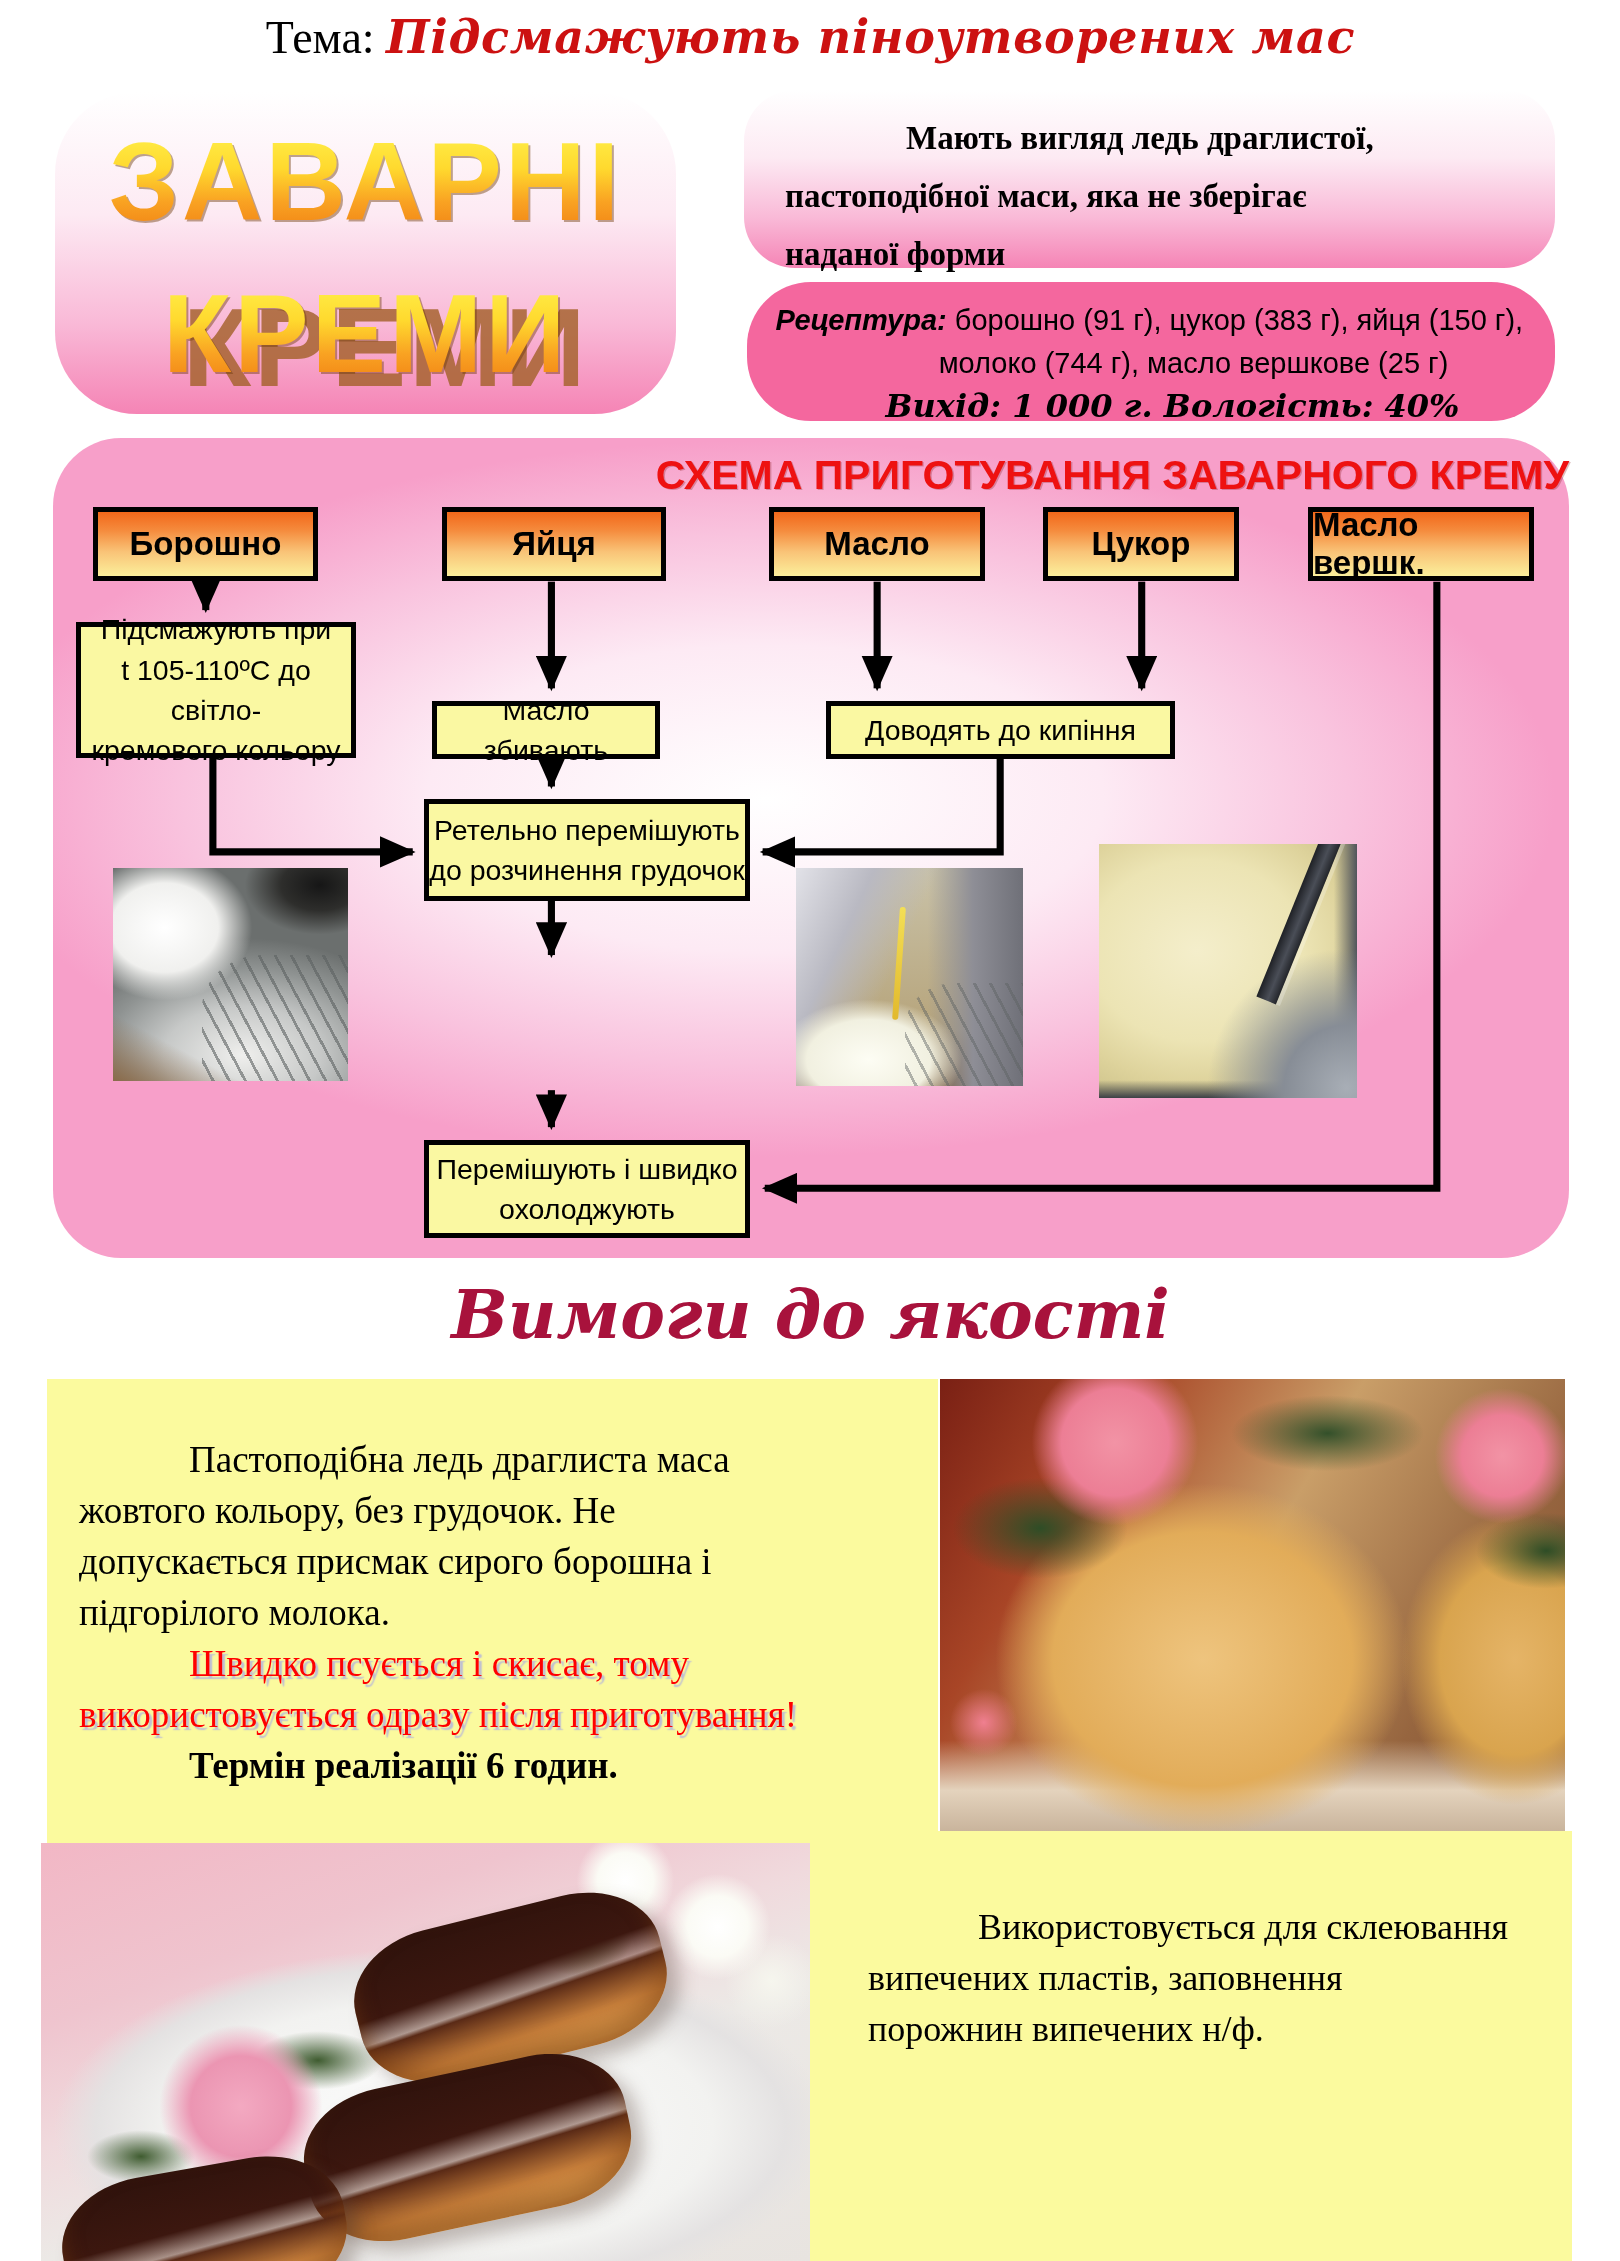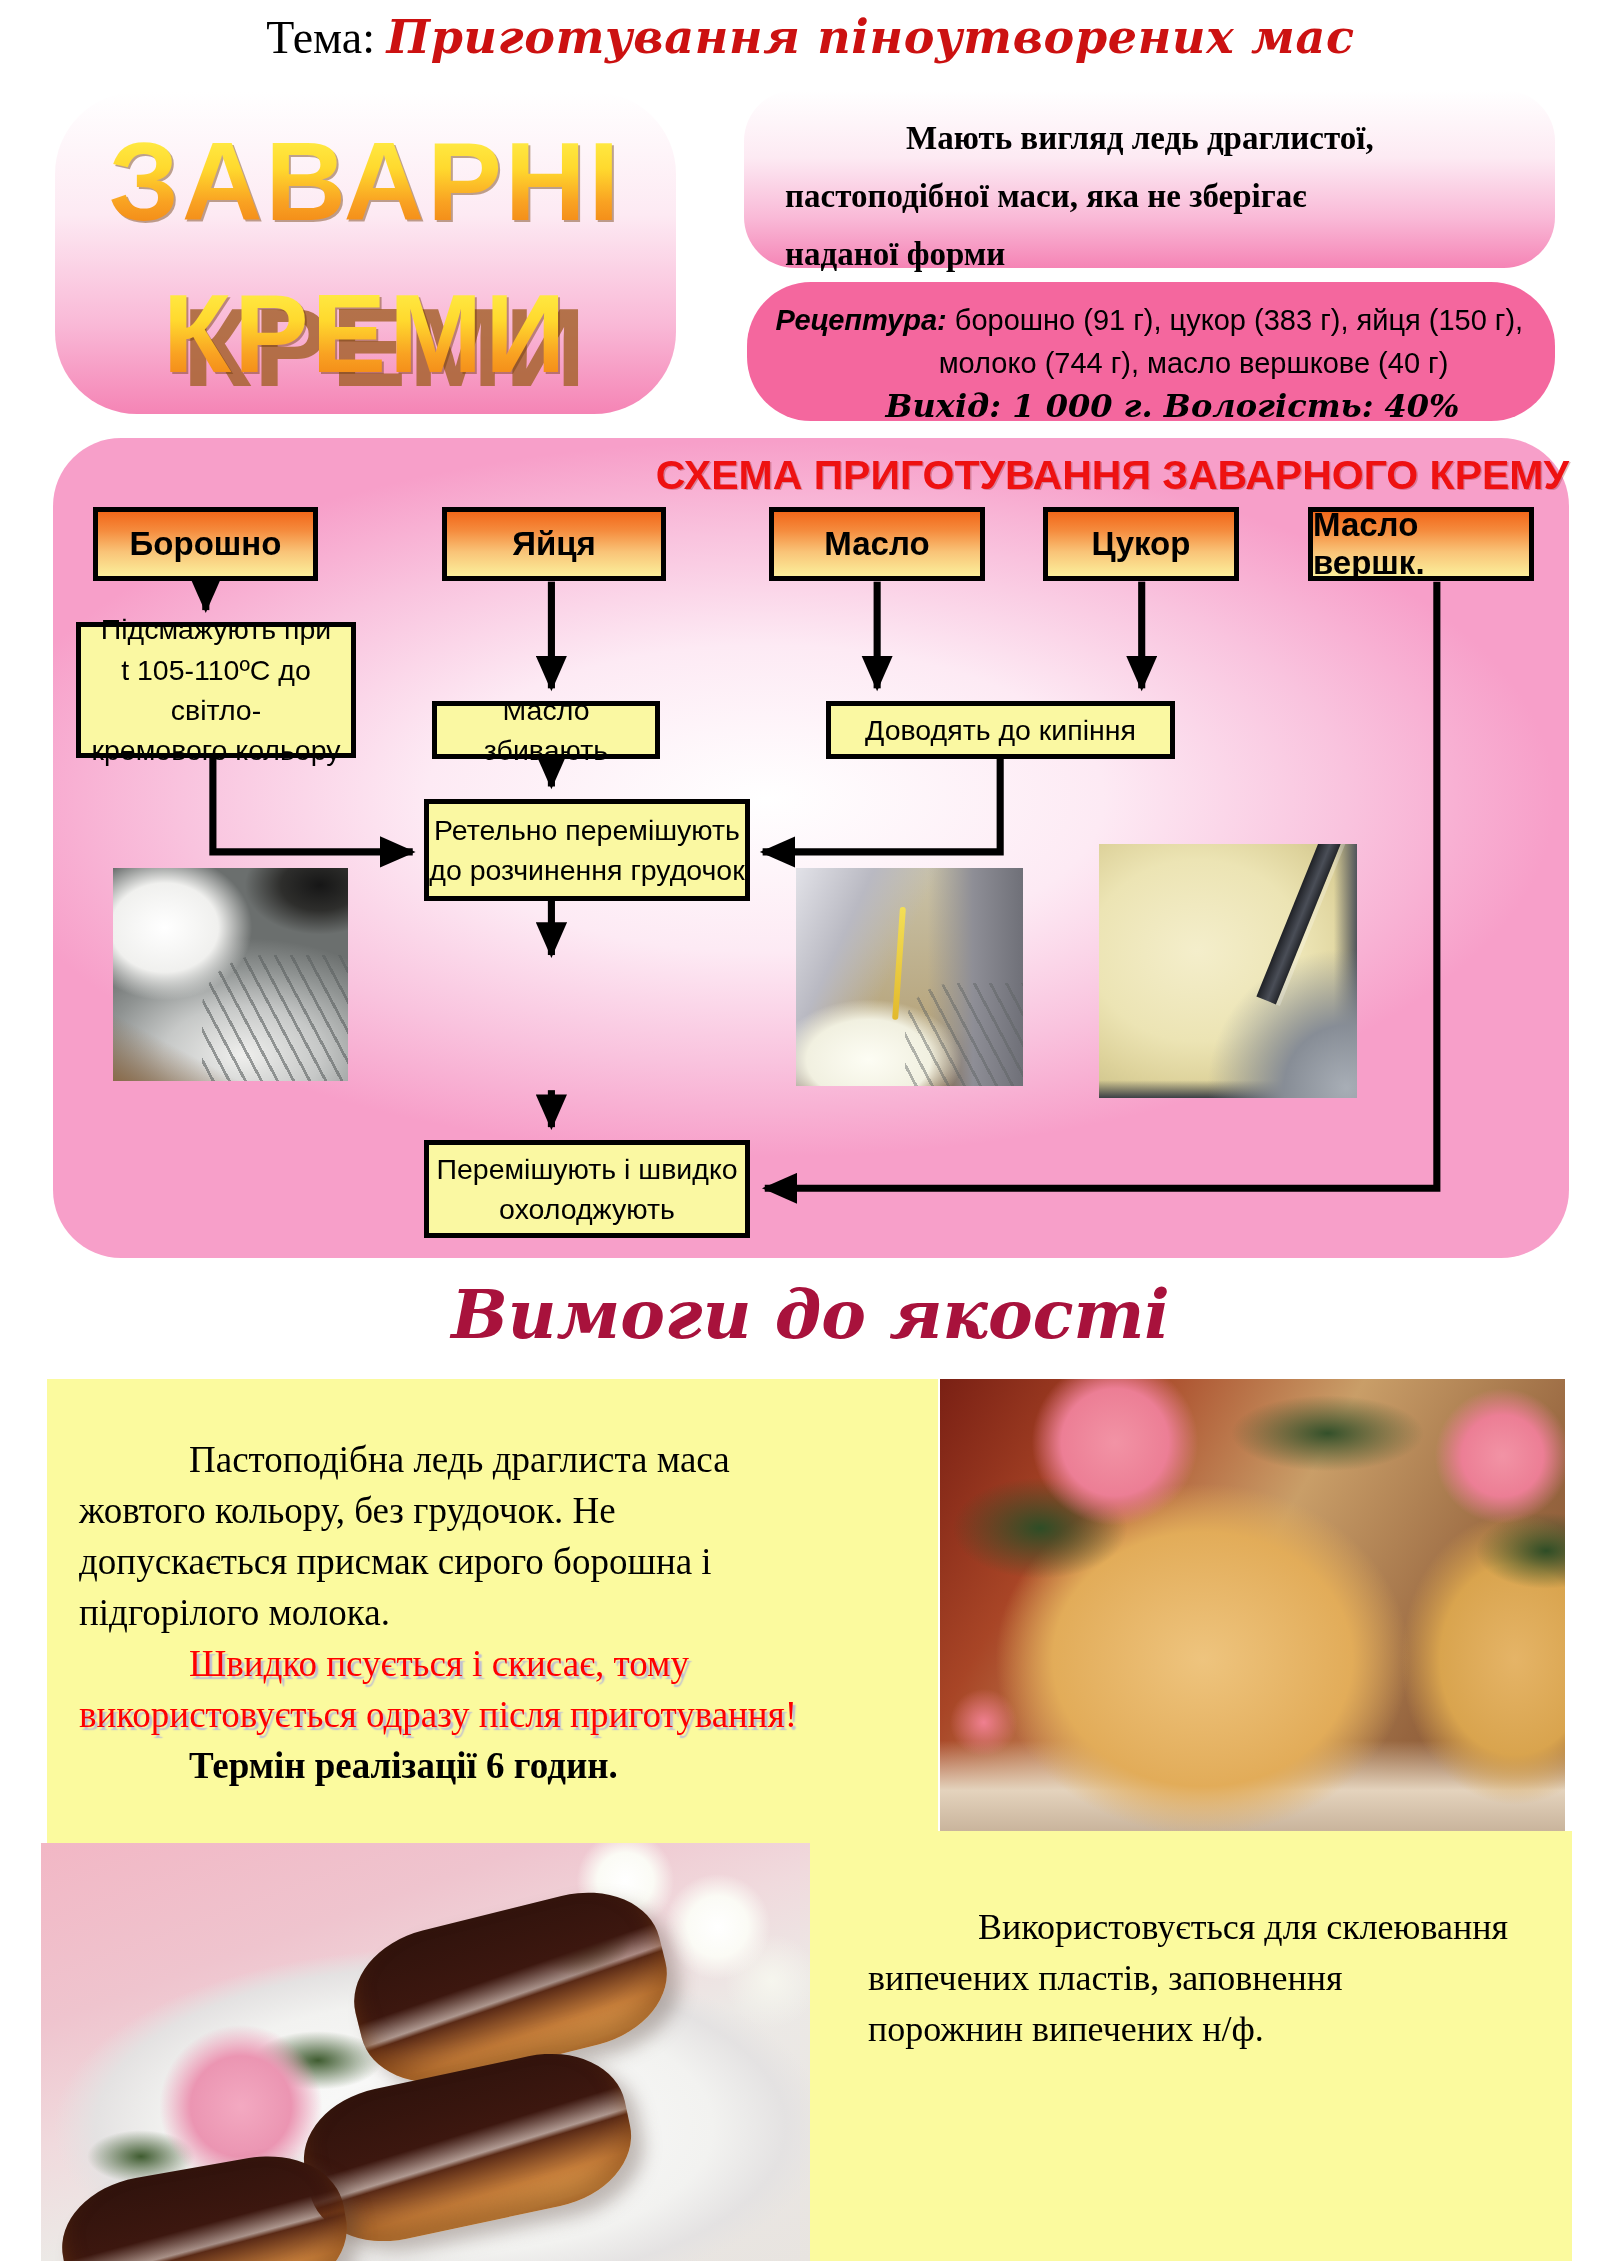--- a/index.html
+++ b/index.html
@@ -118,36 +118,36 @@
   .q-red{color:#ff0000;text-shadow:2.8px 2.8px 1.4px #bdbdd4;}
   .q-bold{font-weight:bold;}
 
   .cake-photo{left:940px;top:1379px;width:625px;height:452px;}
   .eclairs-photo{left:41px;top:1843px;width:769px;height:418px;z-index:3;}
 </style>
 </head>
 <body>
 
 <div class="abs page-header">
-  <span class="label">Тема</span><span>: </span><span class="script">Приготування піноутворених мас</span>
+  <span class="label">Тема</span><span>: </span><span class="script">Підсмажують піноутворених мас</span>
 </div>
 
 <div class="abs grad-card hero-card">
   <div class="hero-line hero-grad" style="top:34px;">ЗАВАРНІ</div>
   <div class="hero-line hero-echo" style="top:186px;">КРЕМИ</div>
   <div class="hero-line hero-grad" style="top:186px;">КРЕМИ</div>
 </div>
 
 <div class="abs grad-card desc-card">Мають вигляд ледь драглистої,
 пастоподібної маси, яка не зберігає
 наданої форми</div>
 
 <div class="abs recipe-card">
   <div class="l1"><span class="lbl">Рецептура:</span><span> борошно (91 г), цукор (383 г), яйця (150 г),</span></div>
-  <div class="l2">молоко (744 г), масло вершкове (40 г)</div>
+  <div class="l2">молоко (744 г), масло вершкове (25 г)</div>
   <div class="l3">Вихід: 1 000 г.  Вологість: 40%</div>
 </div>
 
 <div class="abs flow">
   <div class="flow-title">СХЕМА ПРИГОТУВАННЯ ЗАВАРНОГО КРЕМУ</div>
 
   <svg width="1516" height="820" viewBox="0 0 2130 1153">
     <defs>
       <marker id="ah" markerWidth="5.2" markerHeight="4.4" refX="4.6" refY="2.2" orient="auto" markerUnits="strokeWidth">
         <path d="M0,0 L5,2.2 L0,4.4 z" fill="#000"></path>

